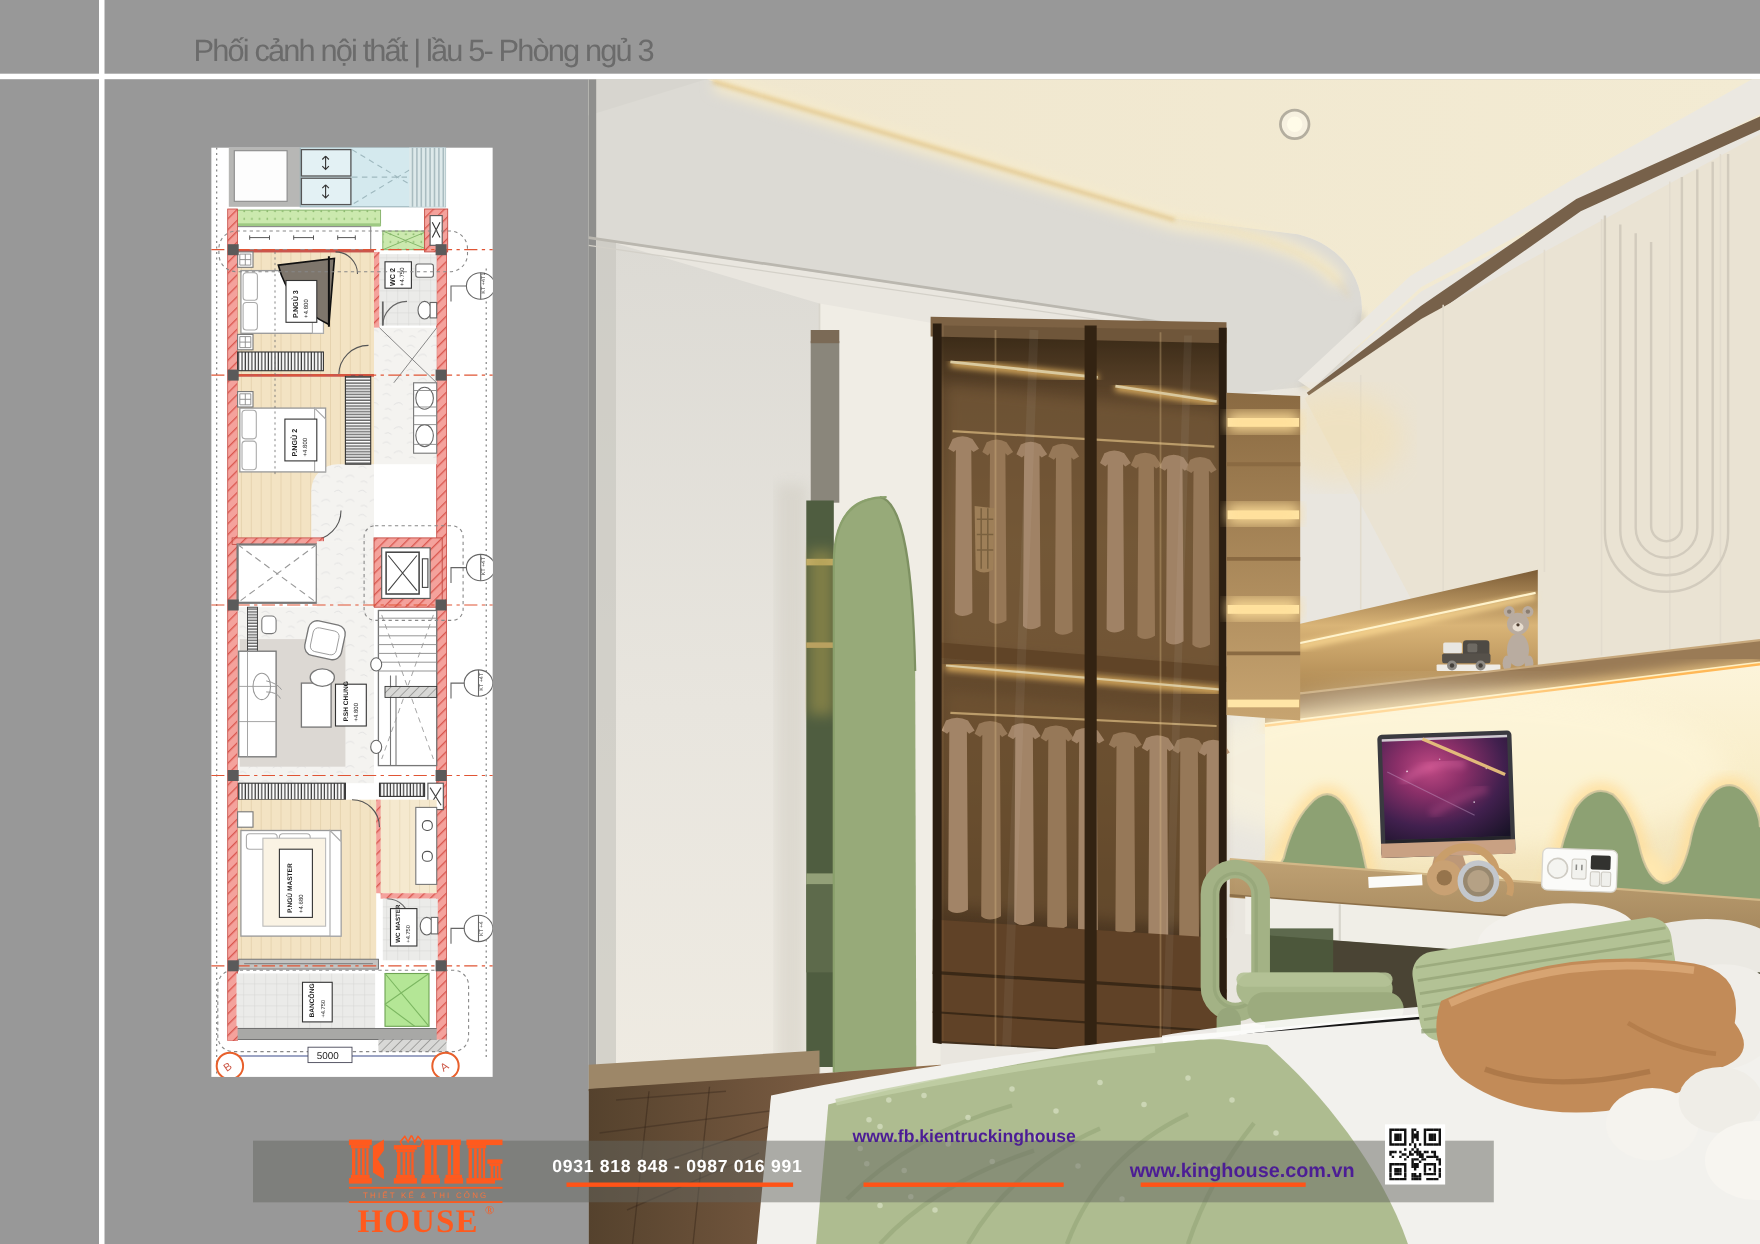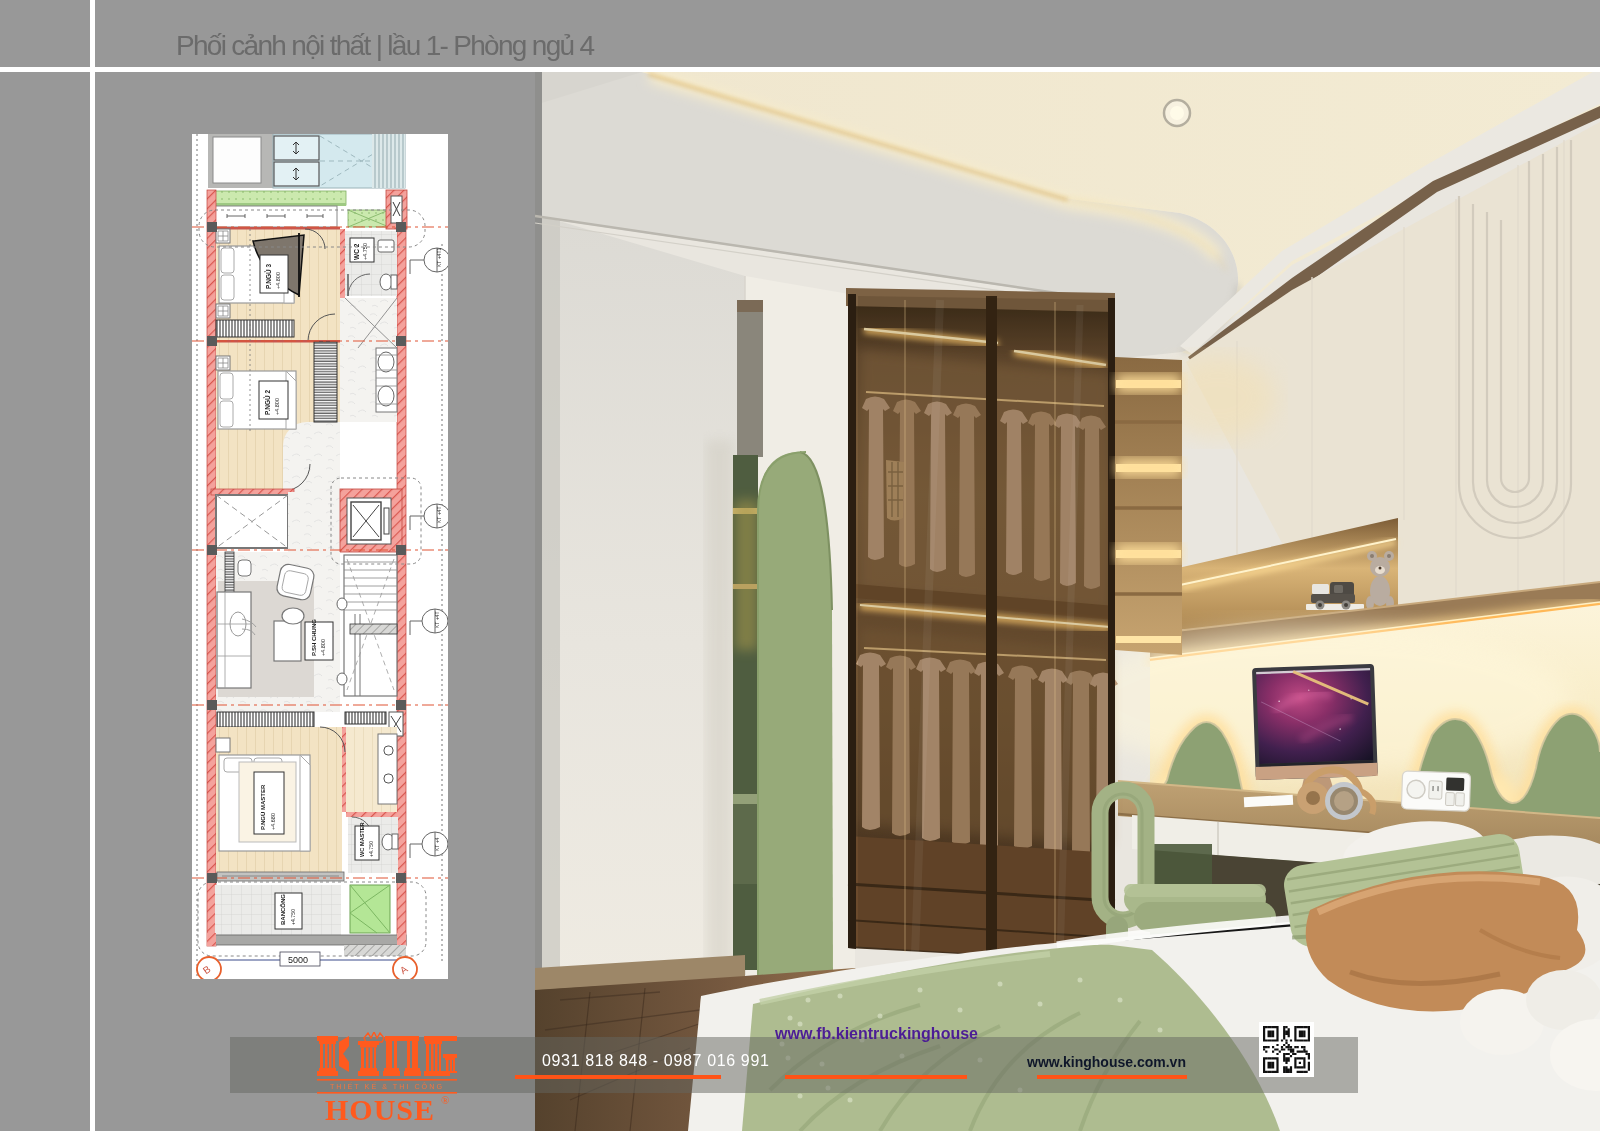--- a/index.html
+++ b/index.html
@@ -3,21 +3,21 @@
 <meta charset="utf-8">
 <style>
   html,body{margin:0;padding:0;}
   body{width:1600px;height:1131px;background:#989898;position:relative;overflow:hidden;
        font-family:"Liberation Sans", sans-serif;}
   .abs{position:absolute;}
 </style>
 </head>
 <body>
 
-<div class="abs" style="left:176px;top:30px;font-size:28px;color:#6b6b6b;letter-spacing:-1.7px;">Phối cảnh nội thất | lầu 1- Phòng ngủ 4</div>
+<div class="abs" style="left:176px;top:30px;font-size:28px;color:#6b6b6b;letter-spacing:-1.7px;">Phối cảnh nội thất | lầu 5- Phòng ngủ 3</div>
 
 <div class="abs" style="left:0;top:67px;width:1600px;height:5px;background:#ffffff;"></div>
 
 <div class="abs" style="left:90px;top:0;width:5px;height:1131px;background:#ffffff;"></div>
 
 <svg id="plan" class="abs" style="left:192px;top:134px;" width="256" height="845" viewBox="0 0 256 845">
 <defs>
 <pattern id="rw" width="7" height="7" patternUnits="userSpaceOnUse" patternTransform="rotate(45)">
   <rect width="7" height="7" fill="#f4a29c"></rect>
         <line x1="0" y1="0" x2="0" y2="7" stroke="#d9574f" stroke-width="2.4"></line>
@@ -751,28 +751,28 @@
 
 <rect x="0" y="47" width="140" height="1.6"></rect>
 </g>
 <text x="70" y="57" text-anchor="middle" font-size="7.2" letter-spacing="2" fill="#f4743f" font-family="Liberation Sans, sans-serif">THIẾT KẾ &amp; THI CÔNG</text>
 <rect x="0" y="60" width="140" height="1.6" fill="#ff5a1e"></rect>
 <text x="63" y="88" text-anchor="middle" font-size="30" font-weight="bold" fill="#ff5a1e" font-family="Liberation Serif, serif" letter-spacing="1">HOUSE</text>
 <text x="124" y="72" font-size="11" fill="#ff5a1e" font-family="Liberation Serif, serif">®</text>
 </svg>
 </div>
 
-<div class="abs" style="left:502px;top:1052px;color:#fff;font-size:16px;font-weight:normal;letter-spacing:0.65px;white-space:nowrap;margin-left:40px;">0931 818 848 - 0987 016 991</div>
+<div class="abs" style="left:502px;top:1052px;color:#fff;font-size:16px;font-weight:bold;letter-spacing:0.65px;white-space:nowrap;">0931 818 848 - 0987 016 991</div>
 
 <div class="abs" style="left:515px;top:1075px;width:206px;height:4px;background:#ff5317;"></div>
 
 <div class="abs" style="left:775px;top:1025px;color:#4c1d95;font-size:16px;font-weight:bold;letter-spacing:0px;white-space:nowrap;">www.fb.kientruckinghouse</div>
 
 <div class="abs" style="left:785px;top:1075px;width:182px;height:4px;background:#ff5317;"></div>
 
-<div class="abs" style="left:1027px;top:1054px;color:#0f172a;font-size:14px;font-weight:bold;letter-spacing:0px;white-space:nowrap;">www.kinghouse.com.vn</div>
+<div class="abs" style="left:1027px;top:1054px;color:#4c1d95;font-size:18px;font-weight:bold;letter-spacing:0px;white-space:nowrap;">www.kinghouse.com.vn</div>
 
 <div class="abs" style="left:1037px;top:1075px;width:150px;height:4px;background:#ff5317;"></div>
 
 <svg id="qr" class="abs" style="left:1259px;top:1022px;" width="55" height="55" viewBox="0 0 55 55">
     <rect x="0" y="0" width="55" height="55" fill="#ffffff"></rect>
     <path d="M4.0 4.0h2.2v2.2h-2.2zM6.2 4.0h2.2v2.2h-2.2zM8.5 4.0h2.2v2.2h-2.2zM10.7 4.0h2.2v2.2h-2.2zM13.0 4.0h2.2v2.2h-2.2zM15.2 4.0h2.2v2.2h-2.2zM17.4 4.0h2.2v2.2h-2.2zM24.1 4.0h2.2v2.2h-2.2zM26.4 4.0h2.2v2.2h-2.2zM35.3 4.0h2.2v2.2h-2.2zM37.6 4.0h2.2v2.2h-2.2zM39.8 4.0h2.2v2.2h-2.2zM42.0 4.0h2.2v2.2h-2.2zM44.3 4.0h2.2v2.2h-2.2zM46.5 4.0h2.2v2.2h-2.2zM48.8 4.0h2.2v2.2h-2.2zM4.0 6.2h2.2v2.2h-2.2zM17.4 6.2h2.2v2.2h-2.2zM24.1 6.2h2.2v2.2h-2.2zM28.6 6.2h2.2v2.2h-2.2zM35.3 6.2h2.2v2.2h-2.2zM48.8 6.2h2.2v2.2h-2.2zM4.0 8.5h2.2v2.2h-2.2zM8.5 8.5h2.2v2.2h-2.2zM10.7 8.5h2.2v2.2h-2.2zM13.0 8.5h2.2v2.2h-2.2zM17.4 8.5h2.2v2.2h-2.2zM24.1 8.5h2.2v2.2h-2.2zM26.4 8.5h2.2v2.2h-2.2zM28.6 8.5h2.2v2.2h-2.2zM35.3 8.5h2.2v2.2h-2.2zM39.8 8.5h2.2v2.2h-2.2zM42.0 8.5h2.2v2.2h-2.2zM44.3 8.5h2.2v2.2h-2.2zM48.8 8.5h2.2v2.2h-2.2zM4.0 10.7h2.2v2.2h-2.2zM8.5 10.7h2.2v2.2h-2.2zM10.7 10.7h2.2v2.2h-2.2zM13.0 10.7h2.2v2.2h-2.2zM17.4 10.7h2.2v2.2h-2.2zM24.1 10.7h2.2v2.2h-2.2zM26.4 10.7h2.2v2.2h-2.2zM28.6 10.7h2.2v2.2h-2.2zM35.3 10.7h2.2v2.2h-2.2zM39.8 10.7h2.2v2.2h-2.2zM42.0 10.7h2.2v2.2h-2.2zM44.3 10.7h2.2v2.2h-2.2zM48.8 10.7h2.2v2.2h-2.2zM4.0 13.0h2.2v2.2h-2.2zM8.5 13.0h2.2v2.2h-2.2zM10.7 13.0h2.2v2.2h-2.2zM13.0 13.0h2.2v2.2h-2.2zM17.4 13.0h2.2v2.2h-2.2zM24.1 13.0h2.2v2.2h-2.2zM28.6 13.0h2.2v2.2h-2.2zM35.3 13.0h2.2v2.2h-2.2zM39.8 13.0h2.2v2.2h-2.2zM42.0 13.0h2.2v2.2h-2.2zM44.3 13.0h2.2v2.2h-2.2zM48.8 13.0h2.2v2.2h-2.2zM4.0 15.2h2.2v2.2h-2.2zM17.4 15.2h2.2v2.2h-2.2zM24.1 15.2h2.2v2.2h-2.2zM35.3 15.2h2.2v2.2h-2.2zM48.8 15.2h2.2v2.2h-2.2zM4.0 17.4h2.2v2.2h-2.2zM6.2 17.4h2.2v2.2h-2.2zM8.5 17.4h2.2v2.2h-2.2zM10.7 17.4h2.2v2.2h-2.2zM13.0 17.4h2.2v2.2h-2.2zM15.2 17.4h2.2v2.2h-2.2zM17.4 17.4h2.2v2.2h-2.2zM21.9 17.4h2.2v2.2h-2.2zM26.4 17.4h2.2v2.2h-2.2zM30.9 17.4h2.2v2.2h-2.2zM35.3 17.4h2.2v2.2h-2.2zM37.6 17.4h2.2v2.2h-2.2zM39.8 17.4h2.2v2.2h-2.2zM42.0 17.4h2.2v2.2h-2.2zM44.3 17.4h2.2v2.2h-2.2zM46.5 17.4h2.2v2.2h-2.2zM48.8 17.4h2.2v2.2h-2.2zM26.4 19.7h2.2v2.2h-2.2zM17.4 21.9h2.2v2.2h-2.2zM24.1 21.9h2.2v2.2h-2.2zM28.6 21.9h2.2v2.2h-2.2zM4.0 24.1h2.2v2.2h-2.2zM6.2 24.1h2.2v2.2h-2.2zM8.5 24.1h2.2v2.2h-2.2zM13.0 24.1h2.2v2.2h-2.2zM21.9 24.1h2.2v2.2h-2.2zM26.4 24.1h2.2v2.2h-2.2zM28.6 24.1h2.2v2.2h-2.2zM30.9 24.1h2.2v2.2h-2.2zM35.3 24.1h2.2v2.2h-2.2zM37.6 24.1h2.2v2.2h-2.2zM42.0 24.1h2.2v2.2h-2.2zM44.3 24.1h2.2v2.2h-2.2zM4.0 26.4h2.2v2.2h-2.2zM15.2 26.4h2.2v2.2h-2.2zM17.4 26.4h2.2v2.2h-2.2zM21.9 26.4h2.2v2.2h-2.2zM24.1 26.4h2.2v2.2h-2.2zM28.6 26.4h2.2v2.2h-2.2zM30.9 26.4h2.2v2.2h-2.2zM33.1 26.4h2.2v2.2h-2.2zM44.3 26.4h2.2v2.2h-2.2zM6.2 28.6h2.2v2.2h-2.2zM13.0 28.6h2.2v2.2h-2.2zM19.7 28.6h2.2v2.2h-2.2zM30.9 28.6h2.2v2.2h-2.2zM33.1 28.6h2.2v2.2h-2.2zM37.6 28.6h2.2v2.2h-2.2zM39.8 28.6h2.2v2.2h-2.2zM42.0 28.6h2.2v2.2h-2.2zM44.3 28.6h2.2v2.2h-2.2zM46.5 28.6h2.2v2.2h-2.2zM17.4 30.9h2.2v2.2h-2.2zM24.1 30.9h2.2v2.2h-2.2zM26.4 30.9h2.2v2.2h-2.2zM28.6 30.9h2.2v2.2h-2.2zM33.1 30.9h2.2v2.2h-2.2zM35.3 30.9h2.2v2.2h-2.2zM46.5 30.9h2.2v2.2h-2.2zM48.8 30.9h2.2v2.2h-2.2zM24.1 33.1h2.2v2.2h-2.2zM30.9 33.1h2.2v2.2h-2.2zM48.8 33.1h2.2v2.2h-2.2zM4.0 35.3h2.2v2.2h-2.2zM6.2 35.3h2.2v2.2h-2.2zM8.5 35.3h2.2v2.2h-2.2zM10.7 35.3h2.2v2.2h-2.2zM13.0 35.3h2.2v2.2h-2.2zM15.2 35.3h2.2v2.2h-2.2zM17.4 35.3h2.2v2.2h-2.2zM24.1 35.3h2.2v2.2h-2.2zM26.4 35.3h2.2v2.2h-2.2zM28.6 35.3h2.2v2.2h-2.2zM35.3 35.3h2.2v2.2h-2.2zM37.6 35.3h2.2v2.2h-2.2zM39.8 35.3h2.2v2.2h-2.2zM42.0 35.3h2.2v2.2h-2.2zM44.3 35.3h2.2v2.2h-2.2zM48.8 35.3h2.2v2.2h-2.2zM4.0 37.6h2.2v2.2h-2.2zM17.4 37.6h2.2v2.2h-2.2zM24.1 37.6h2.2v2.2h-2.2zM26.4 37.6h2.2v2.2h-2.2zM28.6 37.6h2.2v2.2h-2.2zM35.3 37.6h2.2v2.2h-2.2zM44.3 37.6h2.2v2.2h-2.2zM4.0 39.8h2.2v2.2h-2.2zM8.5 39.8h2.2v2.2h-2.2zM10.7 39.8h2.2v2.2h-2.2zM13.0 39.8h2.2v2.2h-2.2zM17.4 39.8h2.2v2.2h-2.2zM26.4 39.8h2.2v2.2h-2.2zM35.3 39.8h2.2v2.2h-2.2zM39.8 39.8h2.2v2.2h-2.2zM44.3 39.8h2.2v2.2h-2.2zM48.8 39.8h2.2v2.2h-2.2zM4.0 42.0h2.2v2.2h-2.2zM8.5 42.0h2.2v2.2h-2.2zM10.7 42.0h2.2v2.2h-2.2zM13.0 42.0h2.2v2.2h-2.2zM17.4 42.0h2.2v2.2h-2.2zM35.3 42.0h2.2v2.2h-2.2zM44.3 42.0h2.2v2.2h-2.2zM48.8 42.0h2.2v2.2h-2.2zM4.0 44.3h2.2v2.2h-2.2zM8.5 44.3h2.2v2.2h-2.2zM10.7 44.3h2.2v2.2h-2.2zM13.0 44.3h2.2v2.2h-2.2zM17.4 44.3h2.2v2.2h-2.2zM24.1 44.3h2.2v2.2h-2.2zM26.4 44.3h2.2v2.2h-2.2zM30.9 44.3h2.2v2.2h-2.2zM35.3 44.3h2.2v2.2h-2.2zM37.6 44.3h2.2v2.2h-2.2zM39.8 44.3h2.2v2.2h-2.2zM42.0 44.3h2.2v2.2h-2.2zM44.3 44.3h2.2v2.2h-2.2zM48.8 44.3h2.2v2.2h-2.2zM4.0 46.5h2.2v2.2h-2.2zM17.4 46.5h2.2v2.2h-2.2zM24.1 46.5h2.2v2.2h-2.2zM26.4 46.5h2.2v2.2h-2.2zM28.6 46.5h2.2v2.2h-2.2zM30.9 46.5h2.2v2.2h-2.2zM48.8 46.5h2.2v2.2h-2.2zM4.0 48.8h2.2v2.2h-2.2zM6.2 48.8h2.2v2.2h-2.2zM8.5 48.8h2.2v2.2h-2.2zM10.7 48.8h2.2v2.2h-2.2zM13.0 48.8h2.2v2.2h-2.2zM15.2 48.8h2.2v2.2h-2.2zM17.4 48.8h2.2v2.2h-2.2zM24.1 48.8h2.2v2.2h-2.2zM26.4 48.8h2.2v2.2h-2.2zM28.6 48.8h2.2v2.2h-2.2zM30.9 48.8h2.2v2.2h-2.2zM37.6 48.8h2.2v2.2h-2.2zM39.8 48.8h2.2v2.2h-2.2zM42.0 48.8h2.2v2.2h-2.2zM44.3 48.8h2.2v2.2h-2.2zM46.5 48.8h2.2v2.2h-2.2z" fill="#111111"></path>
   </svg>
 
 </body></html>

